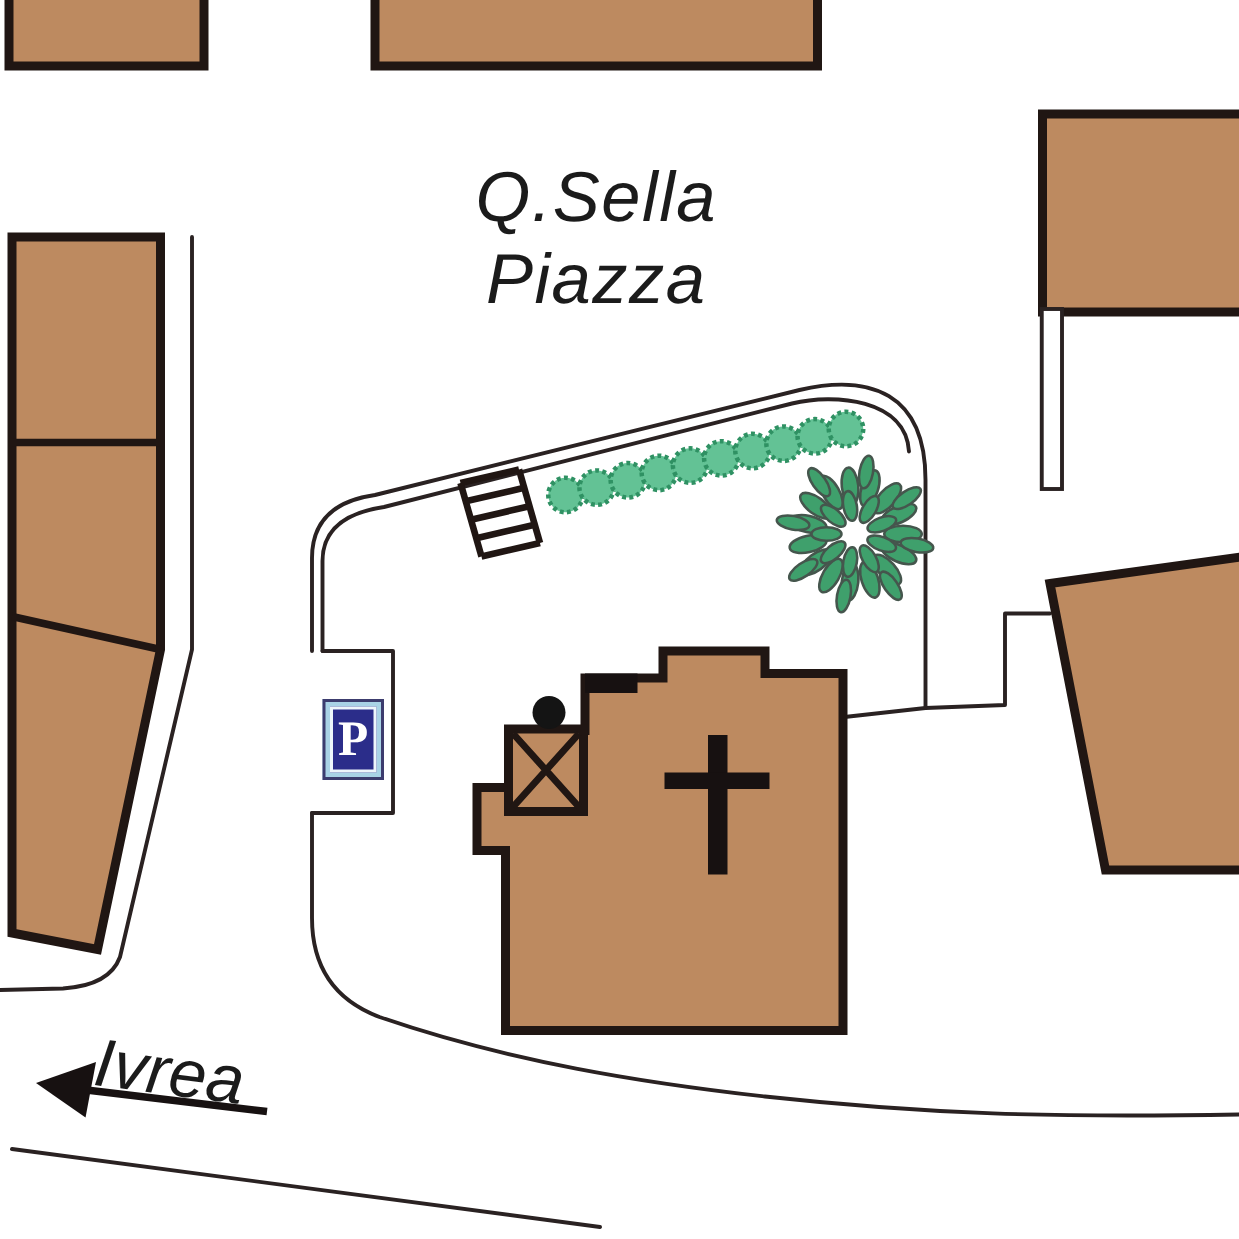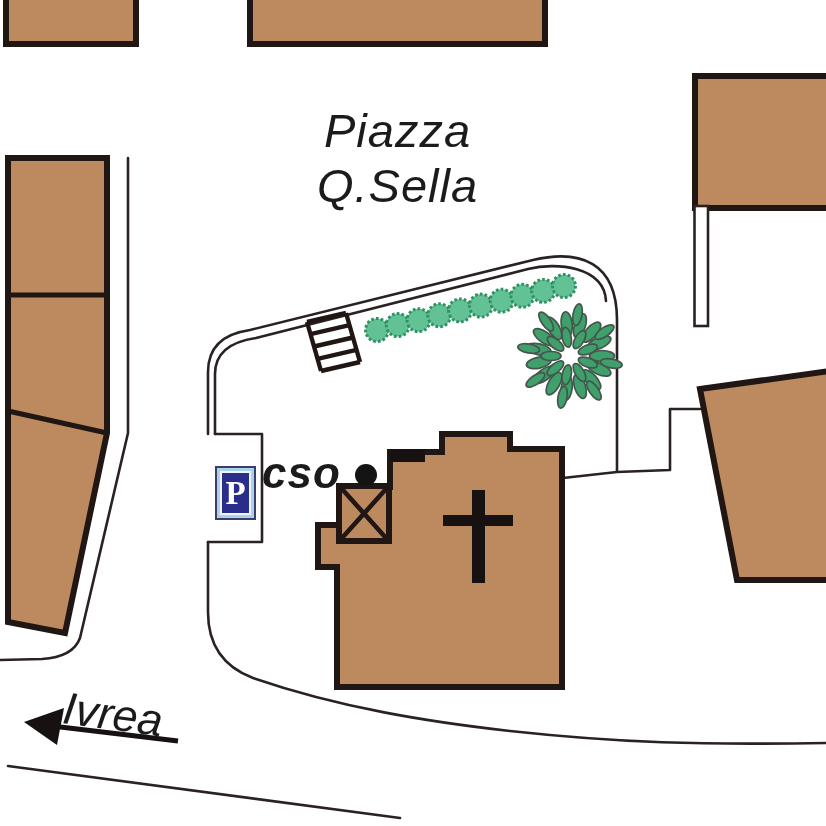--- a/index.html
+++ b/index.html
@@ -132,25 +132,24 @@
 
     <circle cx="366" cy="475" r="11" fill="#141414"></circle>
 
     <g>
       <path d="M 178 741 L 52 726" stroke="#171111" stroke-width="5" fill="none"></path>
       <polygon points="24,722 64,708 57,745" fill="#171111"></polygon>
     </g>
   </svg>
 
   <div class="label title" style="left:225px;top:104px;width:345px;">
+    <div>Q.Sella</div>
     <div>Piazza</div>
-    <div>Q.Sella</div>
   </div>
 
 
-  <div class="label poi" style="left:262px;top:448px;">cso</div>
 
   <div class="label road-name" style="left:60px;top:682px;">Ivrea</div>
 
   <div class="p-sign">
     <div class="p-sign-inner">P</div>
   </div>
 </div>
 
 </body></html>

